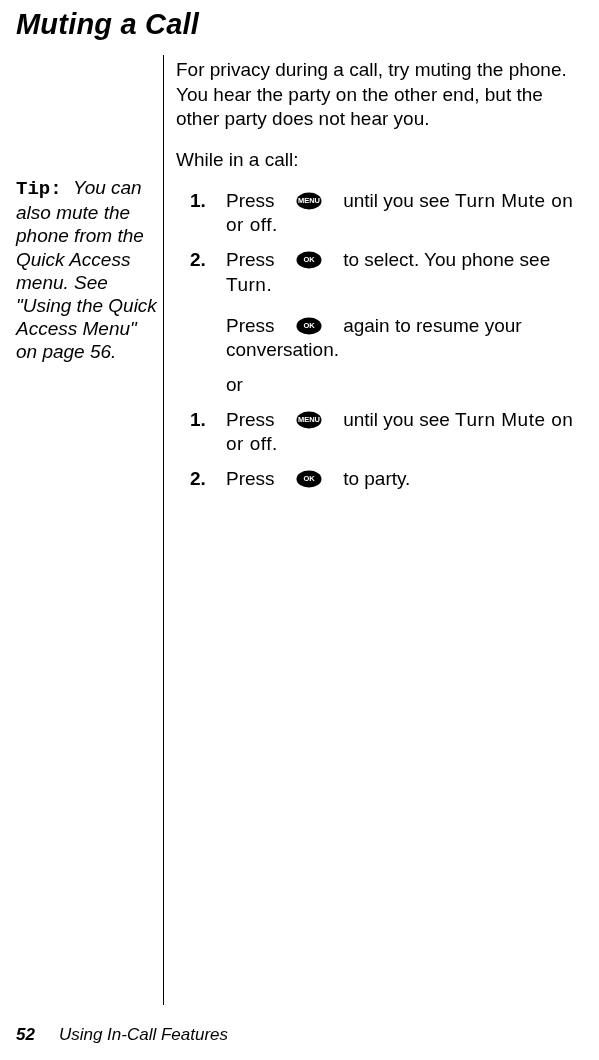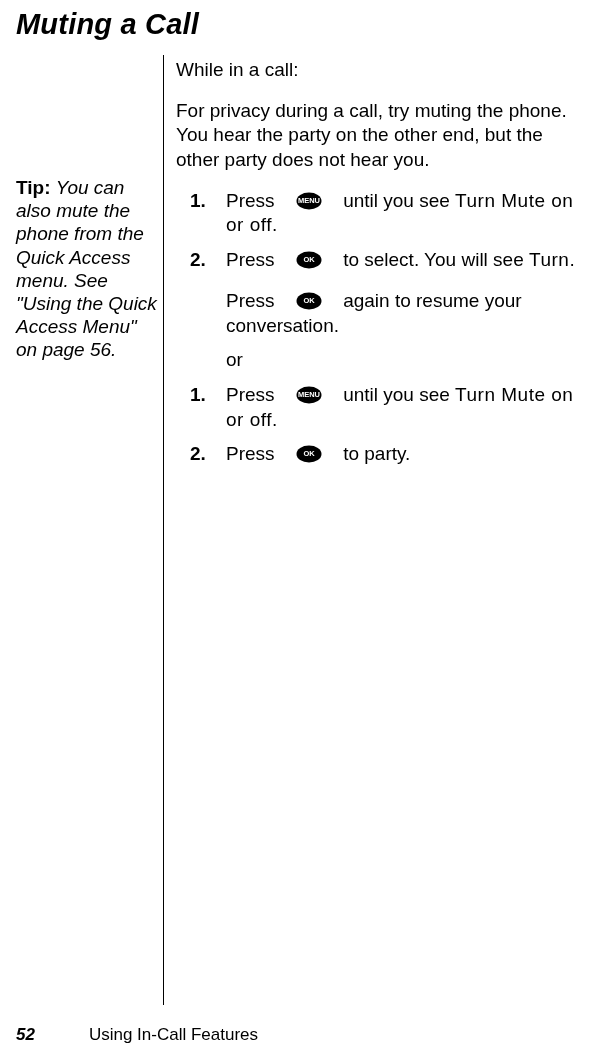--- a/index.html
+++ b/index.html
@@ -40,20 +40,21 @@
   .sidebar {
     position: absolute;
     left: 16px;
     top: 176px;
     width: 145px;
     font-size: 19px;
     line-height: 1.22;
   }
   .sidebar .tiplabel {
     font-weight: 700;
+    font-family: Liberation Mono, monospace;
   }
   .sidebar .tiptext {
     font-style: italic;
     margin-top: 47px;
   }
   .main {
     position: absolute;
     left: 176px;
     top: 58px;
     width: 412px;
@@ -111,49 +112,49 @@
     padding-left: 50px;
     margin: 0 0 10px 0;
   }
   .footer {
     position: absolute;
     left: 16px;
     bottom: 14px;
     font-size: 17px;
     display: flex;
     align-items: baseline;
-    gap: 8px;
+    gap: 24px;
   }
   .footer .pagenum {
     font-weight: 700;
     font-style: italic;
   }
   .footer .chapter {
-    margin-left: 46px;
+    font-style: italic;
   }
 </style>
 </head>
 <body>
 
 <div class="page">
 
   <div class="heading">Muting a Call</div>
 
   <div class="rule"></div>
 
   <div class="sidebar">
     <span class="tiplabel">Tip: </span><span class="tiptext">You can also mute the phone from the Quick Access menu. See "Using the Quick Access Menu" on page 56.</span>
   </div>
 
   <div class="main">
 
+    <p>For privacy during a call, try muting the phone. You hear the party on the other end, but the other party does not hear you.</p>
+
     <p>While in a call:</p>
 
-    <p>For privacy during a call, try muting the phone. You hear the party on the other end, but the other party does not hear you.</p>
-
     <div class="step-list">
 
       <div class="step">
         <div class="num">1.</div>
         <div class="body">
           <span class="bold">Press </span><span class="iconwrap">
               <svg class="icon" viewBox="0 0 26 18">
                 <ellipse class="icon-ellipse" cx="13" cy="9" rx="12.5" ry="8.5"></ellipse>
                 <text class="icon-label" x="13" y="9.5">MENU</text>
               </svg>
@@ -162,21 +163,21 @@
       </div>
 
       <div class="step">
         <div class="num">2.</div>
         <div class="body">
           <span class="bold">Press </span><span class="iconwrap">
               <svg class="icon" viewBox="0 0 26 18">
                 <ellipse class="icon-ellipse" cx="13" cy="9" rx="12.5" ry="8.5"></ellipse>
                 <text class="icon-label" x="13" y="9.5">OK</text>
               </svg>
-            </span><span> to select. You will see </span><span class="menutext">Turn</span><span>.</span>
+            </span><span> to select. You phone see </span><span class="menutext">Turn</span><span>.</span>
         </div>
       </div>
 
     </div>
 
 
     <div class="indent-block">
       <span class="bold">Press </span><span class="iconwrap">
           <svg class="icon" viewBox="0 0 26 18">
             <ellipse class="icon-ellipse" cx="13" cy="9" rx="12.5" ry="8.5"></ellipse>

